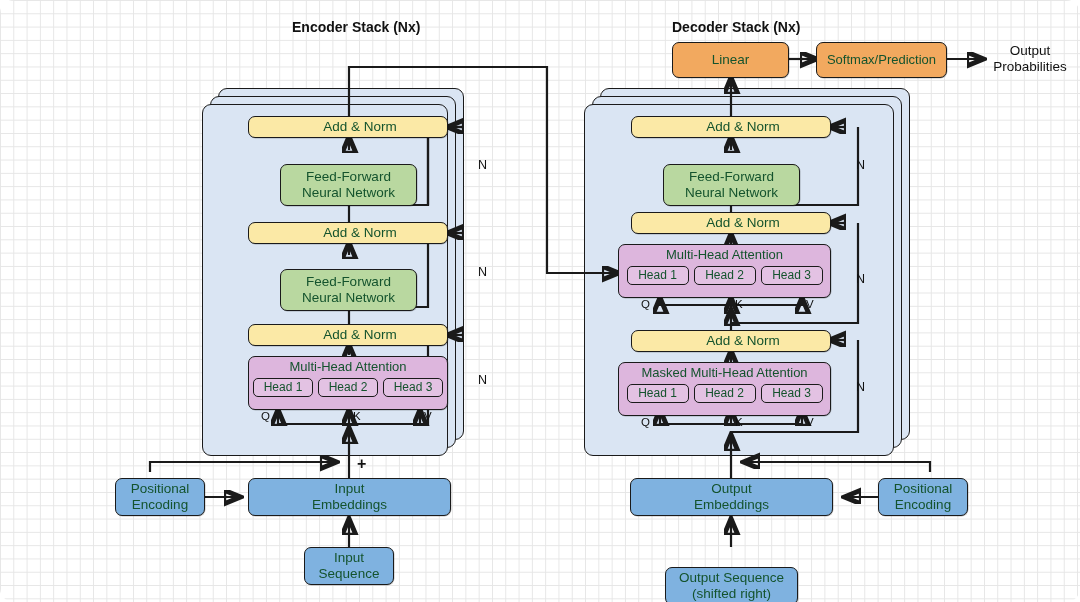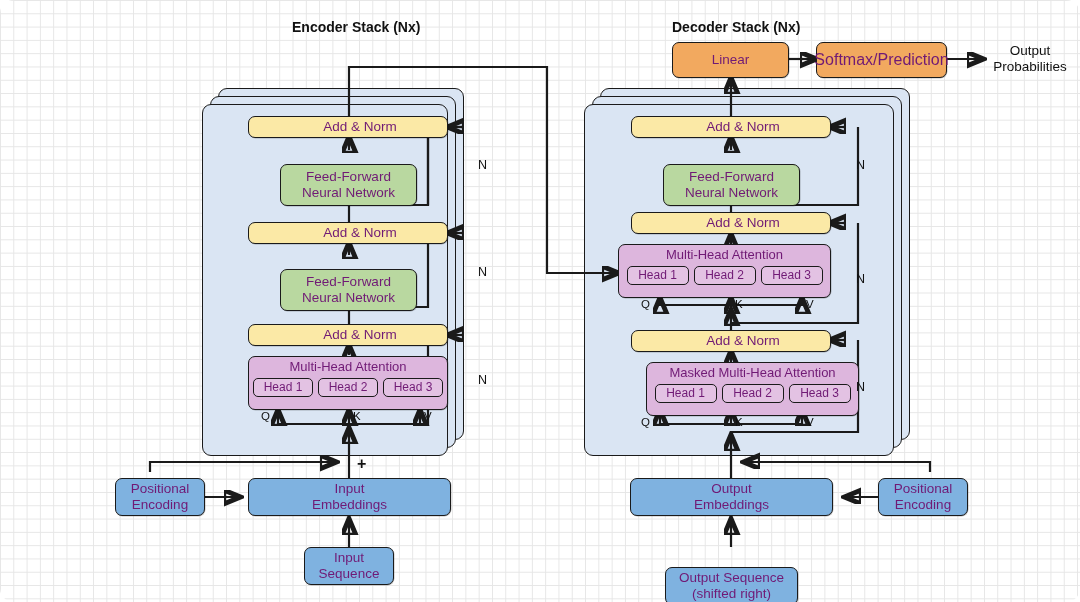--- a/index.html
+++ b/index.html
@@ -22,21 +22,21 @@
   .node{
     position:absolute;
     box-sizing:border-box;
     border:1.6px solid #1a1a1a;
     border-radius:7px;
     display:flex;
     align-items:center;
     justify-content:center;
     text-align:center;
     font-size:13.5px;
-    color:#701a75;
+    color:#14532d;
     line-height:1.15;
     white-space:pre-line;
     box-shadow:0.5px 0.5px 0 rgba(0,0,0,.25);
   }
   .stacklayer{
     position:absolute;
     box-sizing:border-box;
     background:#dae5f3;
     border:1.6px solid #1a1a1a;
     border-radius:9px;
@@ -233,21 +233,21 @@
     <span style="font-size:13px;">Multi-Head Attention</span>
     <div style="display:flex;gap:5px;margin-top:3px;">
       <span class="node purple-head" style="position:static;width:62px;height:19px;font-size:12px;border-radius:5px;box-shadow:none;">Head 1</span>
       <span class="node purple-head" style="position:static;width:62px;height:19px;font-size:12px;border-radius:5px;box-shadow:none;">Head 2</span>
       <span class="node purple-head" style="position:static;width:62px;height:19px;font-size:12px;border-radius:5px;box-shadow:none;">Head 3</span>
     </div>
   </div>
 
   <div class="node yellow" style="left:631px;top:330px;width:200px;height:22px;">Add &amp; Norm</div>
 
-  <div class="node purple" style="left:646px;top:362px;width:213px;height:54px;flex-direction:column;justify-content:flex-start;padding-top:3px;">
+  <div class="node purple" style="left:618px;top:362px;width:213px;height:54px;flex-direction:column;justify-content:flex-start;padding-top:3px;">
     <span style="font-size:13px;">Masked Multi-Head Attention</span>
     <div style="display:flex;gap:5px;margin-top:3px;">
       <span class="node purple-head" style="position:static;width:62px;height:19px;font-size:12px;border-radius:5px;box-shadow:none;">Head 1</span>
       <span class="node purple-head" style="position:static;width:62px;height:19px;font-size:12px;border-radius:5px;box-shadow:none;">Head 2</span>
       <span class="node purple-head" style="position:static;width:62px;height:19px;font-size:12px;border-radius:5px;box-shadow:none;">Head 3</span>
     </div>
   </div>
 
   <div class="nlabel" style="left:856px;top:158px;">N</div>
   <div class="nlabel" style="left:856px;top:272px;">N</div>
@@ -262,17 +262,17 @@
   <div class="qkv" style="left:806px;top:416px;">V</div>
 
   <div class="node blue" style="left:630px;top:478px;width:203px;height:38px;">Output
 Embeddings</div>
   <div class="node blue" style="left:878px;top:478px;width:90px;height:38px;">Positional
 Encoding</div>
   <div class="node blue" style="left:665px;top:547px;width:133px;height:38px;margin-top:20px;">Output Sequence
 (shifted right)</div>
 
   <div class="node orange" style="left:672px;top:42px;width:117px;height:36px;">Linear</div>
-  <div class="node orange" style="left:816px;top:42px;width:131px;height:36px;font-size:16px;">Softmax/Prediction</div>
+  <div class="node orange" style="left:816px;top:42px;width:131px;height:36px;font-size:13px;">Softmax/Prediction</div>
   <div class="plain" style="left:983px;top:43px;width:94px;">Output
 Probabilities</div>
 
 </div>
 
 </body></html>

